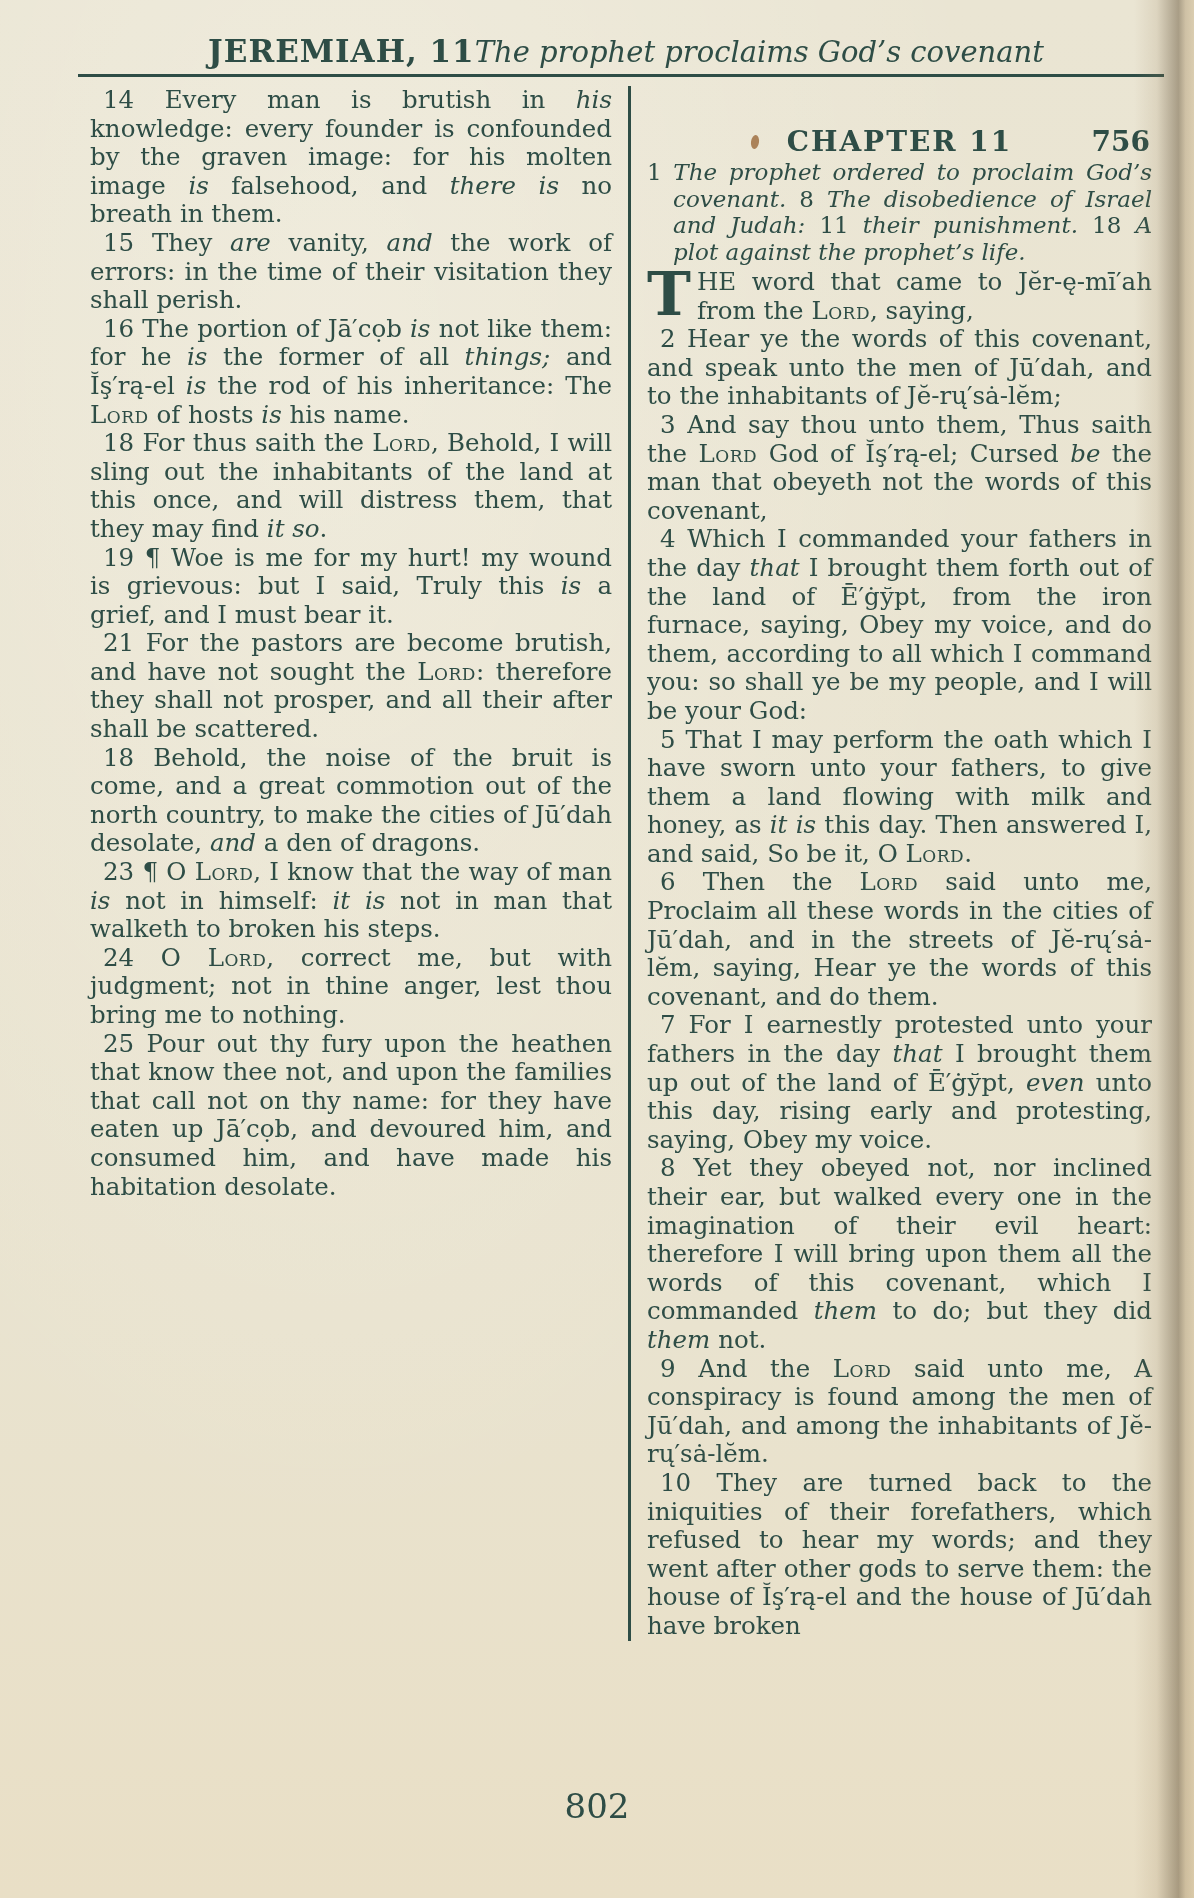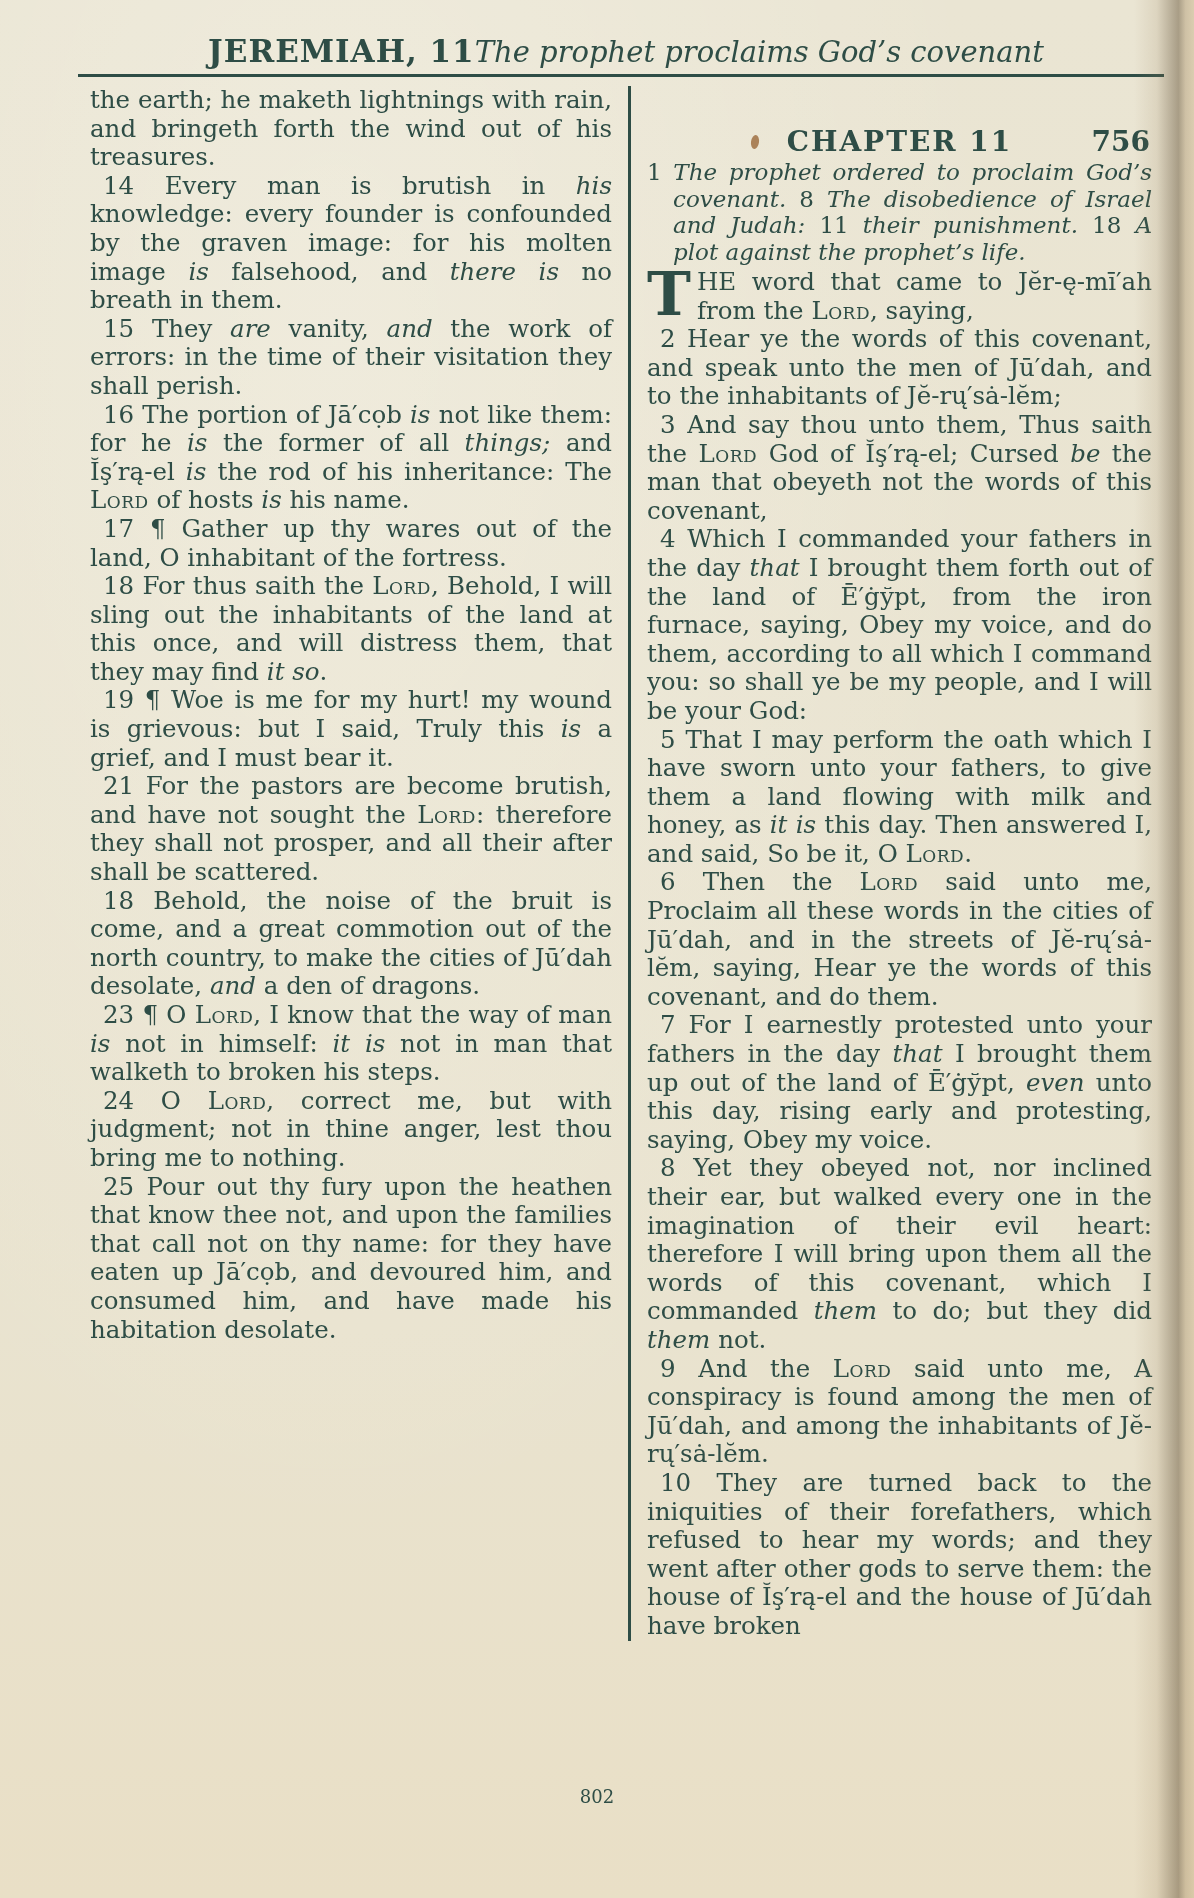--- a/index.html
+++ b/index.html
@@ -58,42 +58,40 @@
     background:#96602f; border-radius:50%; transform:rotate(8deg); opacity:0.75;
   }
   .chapter-summary {
     font-size:23px; line-height:26.5px; text-align:justify;
     padding-left:26px; text-indent:-26px; margin-bottom:3px;
   }
   .chapter-summary .it { font-style:italic; }
   .page-footer {
     position:absolute; top:1786px; left:0; width:1194px; text-align:center;
   }
-  .page-number { font-size:18px; }
+  .page-number { font-size:34px; }
 </style>
 </head>
 <body>
 
 <div class="page">
   <div class="edge-shadow"></div>
 
   <header class="running-header">
     <span class="book-title">JEREMIAH, 11</span>
     <span class="running-head">The prophet proclaims God’s covenant</span>
   </header>
 
   <div class="header-rule"></div>
 
   <main class="text-block">
     <div class="column-left" id="col-left">
-        <p class="verse flush"><span class="">the earth; he maketh lightnings with rain, and bringeth forth the wind out of his treasures.</span></p>
         <p class="verse"><span class="">14 Every man is brutish in </span><span class="it">his</span><span class=""> knowledge: every founder is confounded by the graven image: for his molten image </span><span class="it">is</span><span class=""> falsehood, and </span><span class="it">there is</span><span class=""> no breath in them.</span></p>
         <p class="verse"><span class="">15 They </span><span class="it">are</span><span class=""> vanity, </span><span class="it">and</span><span class=""> the work of errors: in the time of their visitation they shall perish.</span></p>
         <p class="verse"><span class="">16 The portion of Jā′cọb </span><span class="it">is</span><span class=""> not like them: for he </span><span class="it">is</span><span class=""> the former of all </span><span class="it">things;</span><span class=""> and Ĭş′rą-el </span><span class="it">is</span><span class=""> the rod of his inheritance: The </span><span class="sc">Lord</span><span class=""> of hosts </span><span class="it">is</span><span class=""> his name.</span></p>
-        <p class="verse"><span class="">17 ¶ Gather up thy wares out of the land, O inhabitant of the fortress.</span></p>
         <p class="verse"><span class="">18 For thus saith the </span><span class="sc">Lord</span><span class="">, Behold, I will sling out the inhabitants of the land at this once, and will distress them, that they may find </span><span class="it">it so</span><span class="">.</span></p>
         <p class="verse"><span class="">19 ¶ Woe is me for my hurt! my wound is grievous: but I said, Truly this </span><span class="it">is</span><span class=""> a grief, and I must bear it.</span></p>
         <p class="verse"><span class="">21 For the pastors are become brutish, and have not sought the </span><span class="sc">Lord</span><span class="">: therefore they shall not prosper, and all their after shall be scattered.</span></p>
         <p class="verse"><span class="">18 Behold, the noise of the bruit is come, and a great commotion out of the north country, to make the cities of Jū′dah desolate, </span><span class="it">and</span><span class=""> a den of dragons.</span></p>
         <p class="verse"><span class="">23 ¶ O </span><span class="sc">Lord</span><span class="">, I know that the way of man </span><span class="it">is</span><span class=""> not in himself: </span><span class="it">it is</span><span class=""> not in man that walketh to broken his steps.</span></p>
         <p class="verse"><span class="">24 O </span><span class="sc">Lord</span><span class="">, correct me, but with judgment; not in thine anger, lest thou bring me to nothing.</span></p>
         <p class="verse"><span class="">25 Pour out thy fury upon the heathen that know thee not, and upon the families that call not on thy name: for they have eaten up Jā′cọb, and devoured him, and consumed him, and have made his habitation desolate.</span></p>
       </div>
     <div class="column-divider"></div>
     <div class="column-right">

